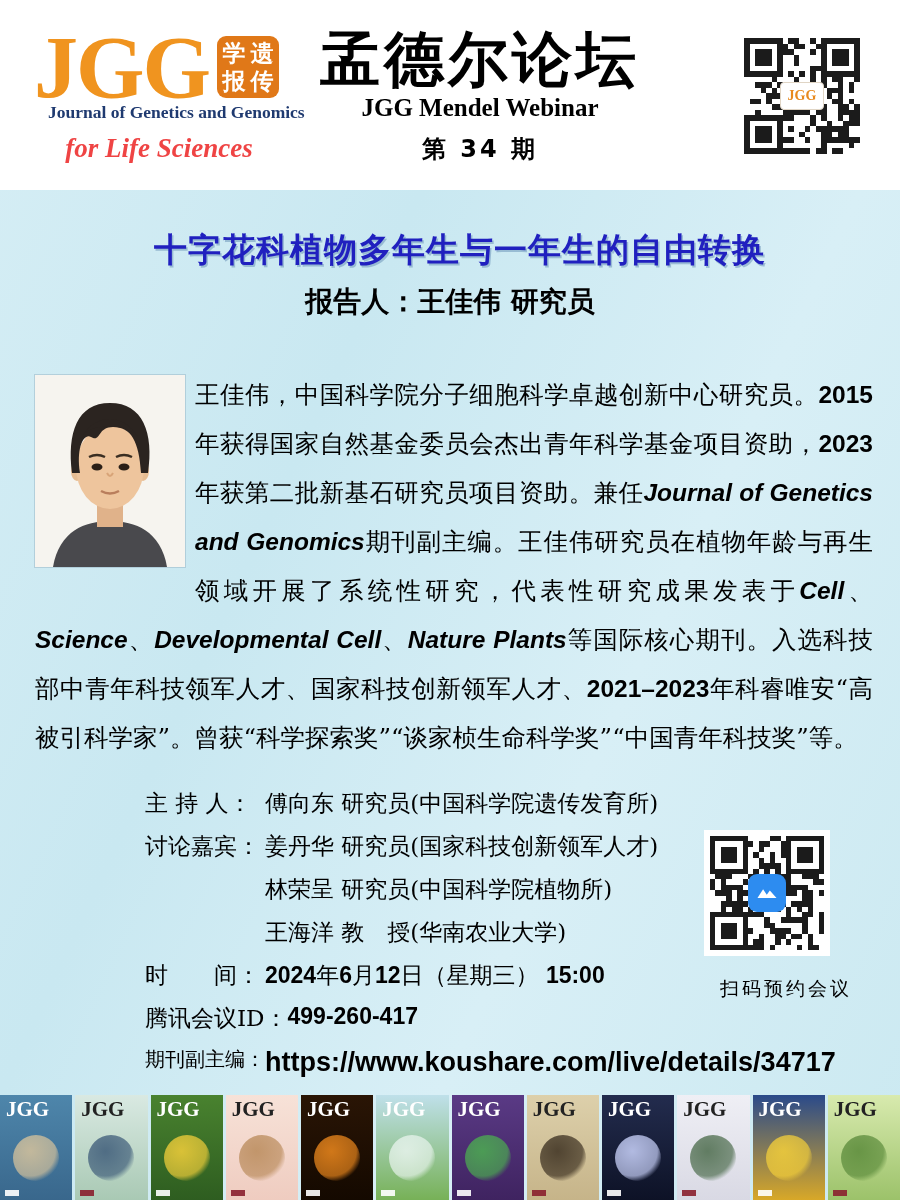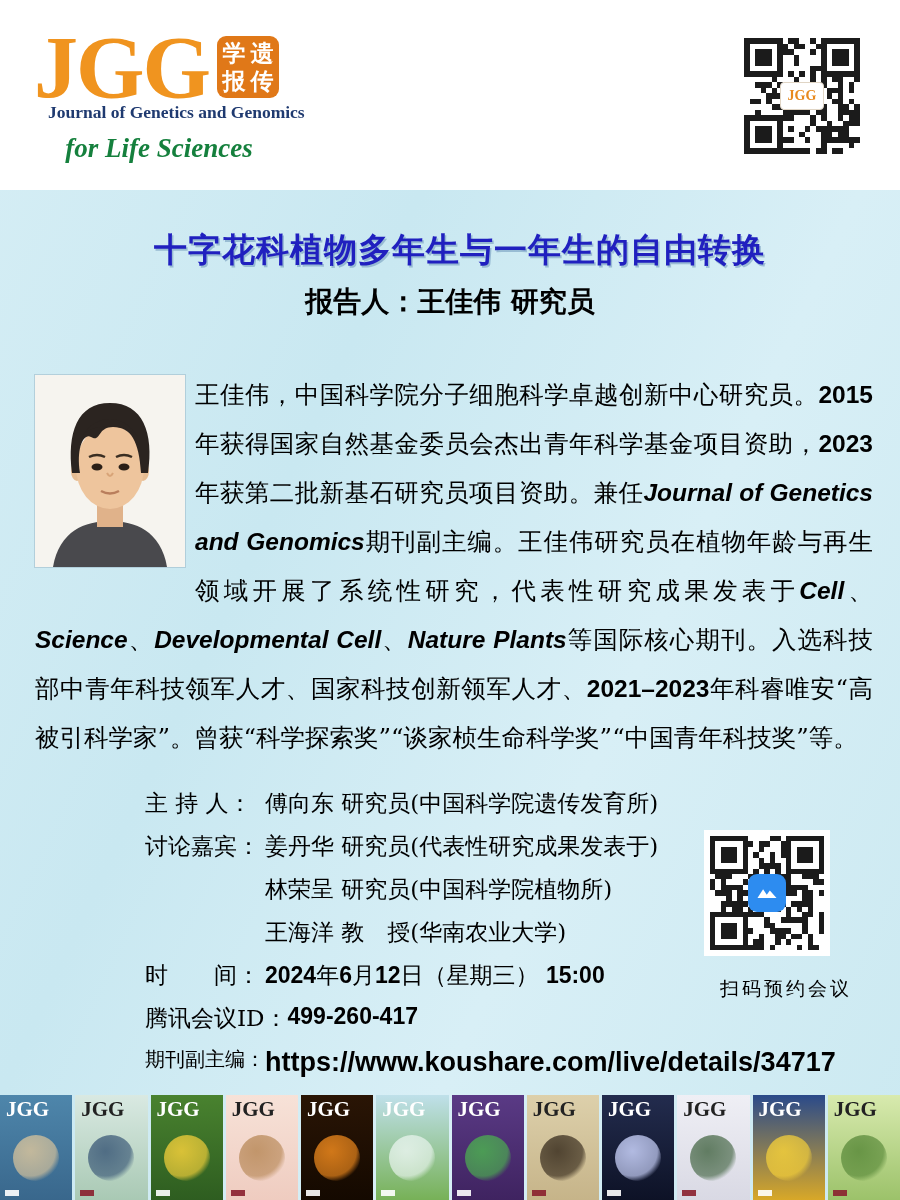--- a/index.html
+++ b/index.html
@@ -32,21 +32,21 @@
     color:#fff; font-size:23px; font-weight:bold; line-height:1;
     padding:3px;
   }
   .logo-journal {
     font-family:"Liberation Serif", serif; font-weight:bold;
     color:#1f3a70; font-size:17.5px; margin-top:-8px; padding-left:14px;
     white-space:nowrap;
   }
   .logo-tagline {
     font-family:"Liberation Serif", serif; font-weight:bold; font-style:italic;
-    color:#15803d; font-size:27px; text-align:center; margin-top:10px;
+    color:#ef4444; font-size:27px; text-align:center; margin-top:10px;
   }
   .header-center { position:absolute; left:265px; width:430px; top:26px; text-align:center; }
   .webinar-cn { font-size:60px; font-weight:900; letter-spacing:4px; line-height:1.1; font-family:"DejaVu Serif", serif; }
   .webinar-en { font-family:"Liberation Serif", serif; font-weight:bold; font-size:25px; margin-top:2px; }
   .webinar-issue { font-size:24px; font-weight:bold; margin-top:11px; letter-spacing:3px; }
   
   .qr {
     position:relative; background:#fff;
     display:grid; padding:6px;
   }
@@ -124,20 +124,25 @@
           <span>学</span>
           <span>遗</span>
           <span>报</span>
           <span>传</span>
         </div>
       </div>
       <div class="logo-journal">Journal of Genetics and Genomics</div>
       <div class="logo-tagline">for Life Sciences</div>
     </div>
 
+    <div class="header-center">
+      <div class="webinar-cn">孟德尔论坛</div>
+      <div class="webinar-en">JGG Mendel Webinar</div>
+      <div class="webinar-issue">第 34 期</div>
+    </div>
 
     <div class="qr qr-top" id="qr-top" style="grid-template-columns: repeat(21, 1fr); grid-template-rows: repeat(21, 1fr);">
       <div class="qr-center">
         <div class="qr-jgg-badge">JGG</div>
       </div>
     <div class="cell on"></div>
         <div class="cell on"></div>
         <div class="cell on"></div>
         <div class="cell on"></div>
         <div class="cell on"></div>
@@ -605,21 +610,21 @@
     <p class="bio-text"><span>王佳伟，中国科学院分子细胞科学卓越创新中心研究员。</span><span class="b">2015</span><span>年获得国家自然基金委员会杰出青年科学基金项目资助，</span><span class="b">2023</span><span>年获第二批新基石研究员项目资助。兼任</span><span class="bi">Journal of Genetics and Genomics</span><span>期刊副主编。王佳伟研究员在植物年龄与再生领域开展了系统性研究，代表性研究成果发表于</span><span class="bi">Cell</span><span>、</span><span class="bi">Science</span><span>、</span><span class="bi">Developmental Cell</span><span>、</span><span class="bi">Nature Plants</span><span>等国际核心期刊。入选科技部中青年科技领军人才、国家科技创新领军人才、</span><span class="b">2021–2023</span><span>年科睿唯安“高被引科学家”。曾获“科学探索奖”“谈家桢生命科学奖”“中国青年科技奖”等。</span></p>
   </div>
 
   <div class="info">
     <div class="info-row">
       <span class="info-label">主 持 人：</span>
       <span class="info-value"><span>傅向东  研究员(中国科学院遗传发育所)</span></span>
     </div>
     <div class="info-row">
       <span class="info-label">讨论嘉宾：</span>
-      <span class="info-value"><span>姜丹华  研究员(代表性研究成果发表于)</span></span>
+      <span class="info-value"><span>姜丹华  研究员(国家科技创新领军人才)</span></span>
     </div>
     <div class="info-row">
       <span class="info-label"></span>
       <span class="info-value"><span>林荣呈  研究员(中国科学院植物所)</span></span>
     </div>
     <div class="info-row">
       <span class="info-label"></span>
       <span class="info-value"><span>王海洋  教　授(华南农业大学)</span></span>
     </div>
     <div class="info-row">

